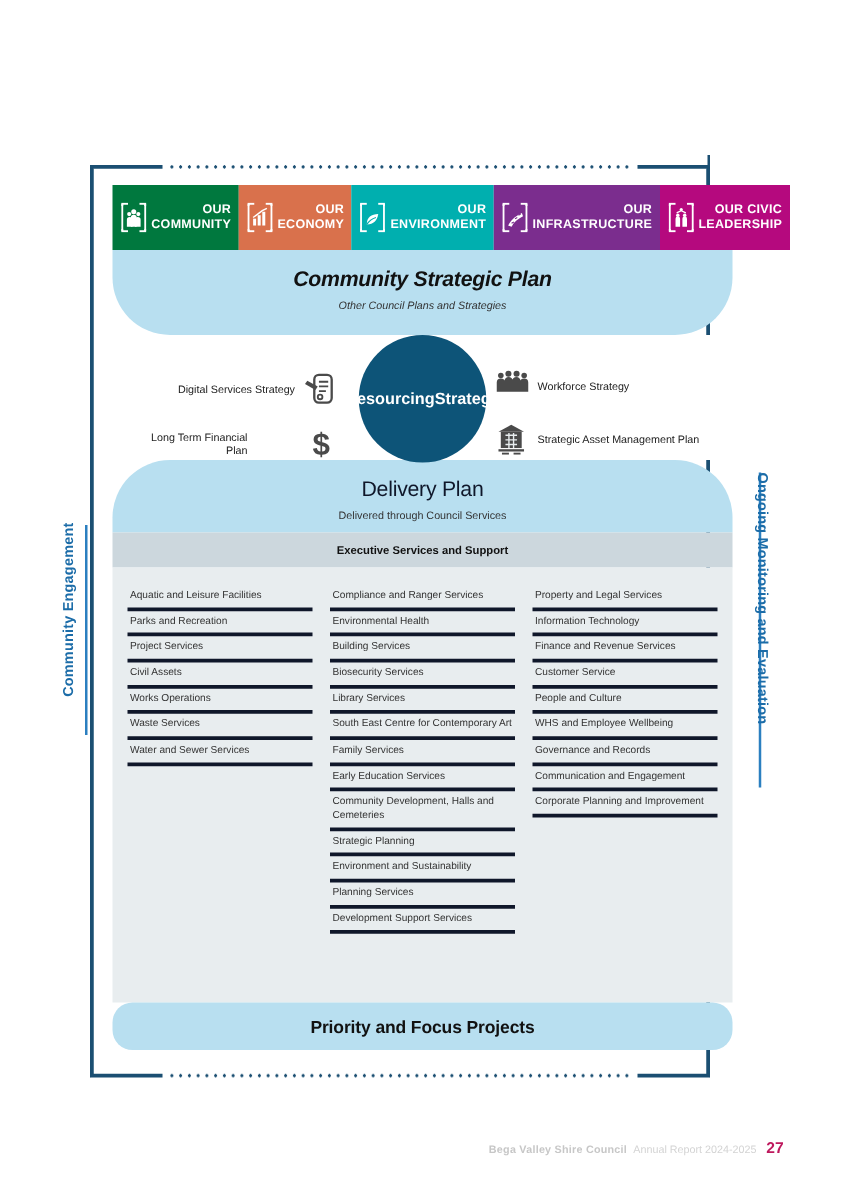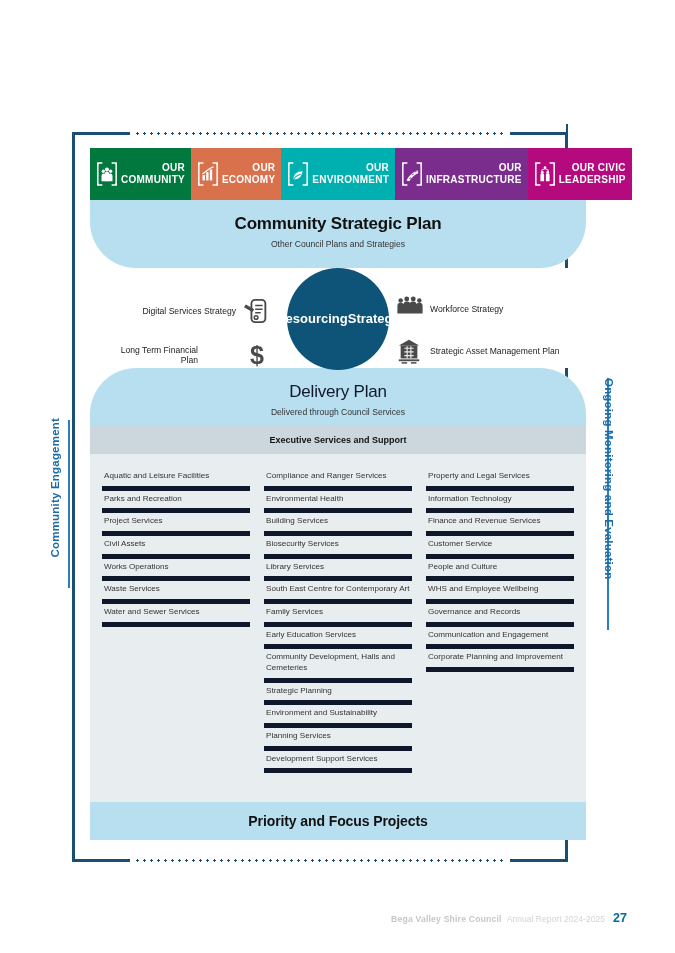--- a/index.html
+++ b/index.html
@@ -101,20 +101,21 @@
     letter-spacing: .25px;
   }
 
   
   .blue-top {
     width: 496px; height: 68px;
     background: #b8dff0;
     border-radius: 0 0 46px 46px;
     position: relative;
     text-align: center;
+    font-style: italic;
   }
   .blue-top .h1 {
     padding-top: 14px;
     font-size: 17px; font-weight: 700; color:#111;
     letter-spacing: -.2px;
   }
   .blue-top .sub {
     padding-top: 5px;
     font-size: 8.6px; color:#333;
   }
@@ -189,42 +190,43 @@
     display: flex;
     gap: 14px;
     min-height: 348px;
   }
   .col { flex: 1; }
   .svc {
     font-size: 8.1px;
     color: #333;
     line-height: 1.32;
     padding: 3px 2px 4px 2px;
-    border-bottom: 5px solid #0f172a;
+    border-bottom: 3px solid #0f172a;
   }
 
   
   .priority {
     width: 496px; height: 38px;
     background: #b8dff0;
     display:flex; align-items:center; justify-content:center;
     font-size: 14px; font-weight: 700; color:#111;
     letter-spacing: -.1px;
+    border-radius: 16px;
   }
 
   
   .footer {
     position: absolute;
     right: 48px; bottom: 28px;
     display: flex; align-items: baseline; gap: 5px;
     white-space: nowrap;
   }
   .footer .f-b { font-size: 8.6px; font-weight: 700; color:#c7c7c7; letter-spacing:.2px; }
   .footer .f-n { font-size: 8.6px; font-weight: 400; color:#d4d4d4; }
-  .footer .f-p { font-size: 12.5px; font-weight: 700; color:#0369a1; margin-left:3px;}
+  .footer .f-p { font-size: 12.5px; font-weight: 700; color:#be185d; margin-left:3px;}
 </style>
 </head>
 <body>
 
 <div class="page">
 
   <div class="frame"></div>
   <div class="frame-corner frame-top-left"></div>
   <div class="frame-corner frame-top-right"></div>
   <div class="frame-corner frame-bot-left"></div>

